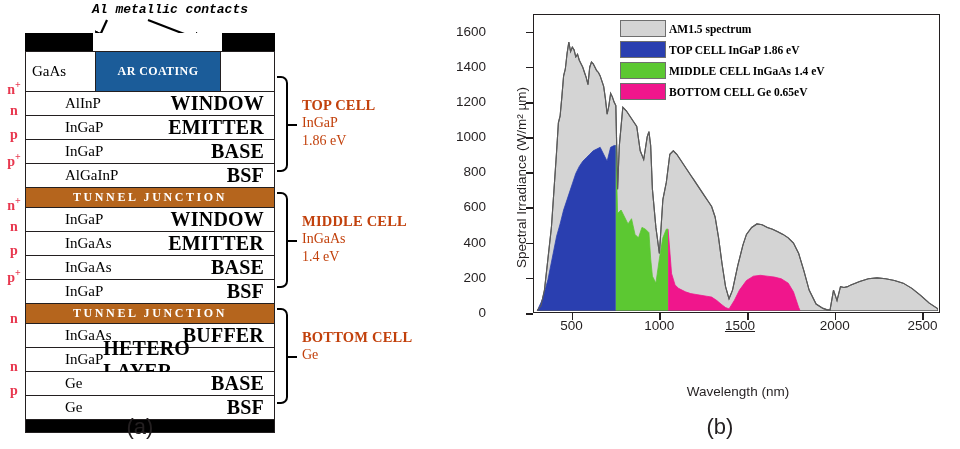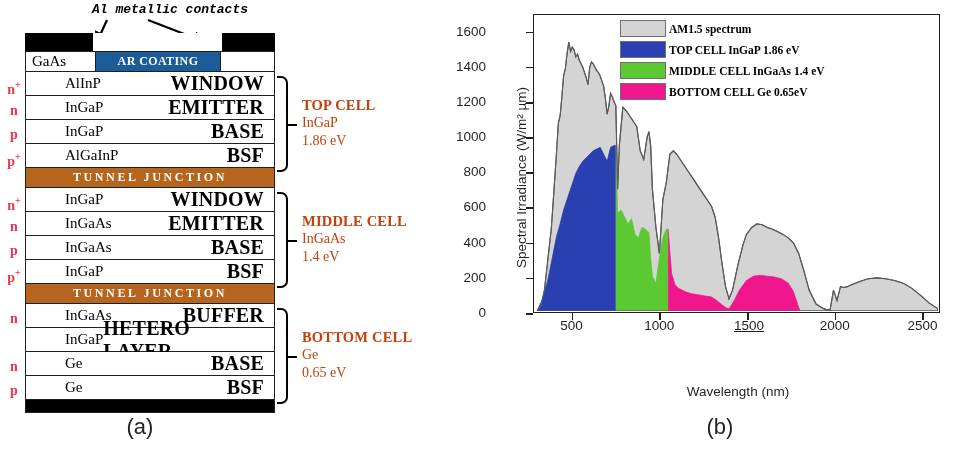--- a/index.html
+++ b/index.html
@@ -21,21 +21,21 @@
     font-family: Liberation Mono, monospace;
     font-style: italic; font-weight: bold; font-size: 13px; color: #000;
   }
 
   .stack { position: absolute; left: 25px; top: 33px; width: 250px; }
 
   .row-contacts { display: flex; height: 18px; width: 250px; }
   .contact-block { background: #000; height: 18px; }
   .contact-gap   { background: #fff; height: 18px; }
 
-  .row-ar { display: flex; height: 21px; width: 250px;
+  .row-ar { display: flex; height: 41px; width: 250px;
             border-left: 1.5px solid #231f20; border-right: 1.5px solid #231f20;
             border-bottom: 1.5px solid #231f20; border-top: 1.5px solid #231f20; }
   .ar-left {
     width: 70px; height: 100%; display: flex; align-items: center;
     padding-left: 6px; font-family: "Liberation Serif", serif; font-size: 15px;
     border-right: 1.5px solid #231f20; background: #fff;
   }
   .ar-mid {
     flex: 1 1 auto; height: 100%; display: flex; align-items: center;
     justify-content: center; background: #1b5c99; color: #fff;
@@ -247,21 +247,20 @@
           <div class="sub">1.86 eV</div>
         </div>
         <div class="cellinfo" style="left: 302px; top: 213px;">
           <div class="nm">MIDDLE CELL</div>
           <div class="sub">InGaAs</div>
           <div class="sub">1.4 eV</div>
         </div>
         <div class="cellinfo" style="left: 302px; top: 329px;">
           <div class="nm">BOTTOM CELL</div>
           <div class="sub">Ge</div>
-          <div class="sub">0.65 eV</div>
         </div>
       </div>
 
     <div class="caption" style="left:80px;top:414px;width:120px">(a)</div>
   </div>
 
   <div id="panel-b">
 
     <div class="ylabel">Spectral Irradiance (W/m² µm)</div>
 
@@ -283,21 +282,21 @@
         <div class="ytick" style="top: 66.7647px;">1400</div>
         <div class="ytickmark" style="top: 66.7647px;"></div>
         <div class="ytick" style="top: 31.5882px;">1600</div>
         <div class="ytickmark" style="top: 31.5882px;"></div>
       </div>
     <div id="xtick-host">
         <div class="xtick" style="left: 71.5948px;">500</div>
         <div class="xtickmark" style="left: 101.595px;"></div>
         <div class="xtick" style="left: 159.31px;">1000</div>
         <div class="xtickmark" style="left: 189.31px;"></div>
-        <div class="xtick" style="left: 249px; text-decoration: underline;">1500</div>
+        <div class="xtick" style="left: 240px; text-decoration: underline;">1500</div>
         <div class="xtickmark" style="left: 277.026px;"></div>
         <div class="xtick" style="left: 334.741px;">2000</div>
         <div class="xtickmark" style="left: 364.741px;"></div>
         <div class="xtick" style="left: 422.457px;">2500</div>
         <div class="xtickmark" style="left: 452.457px;"></div>
       </div>
 
     <div class="plotframe">
       <svg id="spectrum-svg" width="404" height="296" viewBox="0 0 404 296" preserveAspectRatio="none" style="position:absolute;left:0;top:0">
           <path d="M 3.48 296 L 3.48 295.13 L 6.97 290.78 L 10.45 275.11 L 13.93 243.76 L 17.41 212.42 L 20.03 174.12 L 22.64 135.81 L 24.38 107.95 L 26.12 100.99 L 27.86 81.84 L 29.60 60.94 L 31.34 53.98 L 33.09 38.31 L 34.83 26.99 L 36.57 36.56 L 38.31 32.21 L 40.05 34.82 L 41.79 41.79 L 43.53 39.18 L 45.28 45.27 L 47.02 48.75 L 48.76 52.24 L 50.50 57.46 L 52.24 62.68 L 53.98 69.65 L 55.72 52.24 L 57.47 47.01 L 59.21 48.75 L 60.95 52.24 L 62.69 55.72 L 64.43 57.46 L 66.17 60.94 L 67.91 66.16 L 69.66 71.39 L 71.40 83.58 L 73.14 99.25 L 74.88 90.54 L 76.62 78.35 L 78.36 81.84 L 80.10 87.06 L 81.84 90.54 L 83.59 174.12 L 85.33 130.59 L 88.81 92.28 L 92.29 95.76 L 95.78 100.99 L 99.26 106.21 L 102.74 111.44 L 106.22 135.81 L 109.71 144.52 L 113.19 121.88 L 114.93 116.66 L 116.67 130.59 L 118.41 174.12 L 121.90 212.42 L 125.38 238.54 L 128.86 184.56 L 132.34 167.15 L 135.83 139.29 L 139.31 135.81 L 142.79 139.29 L 146.28 144.52 L 149.76 149.74 L 153.24 154.96 L 156.72 160.19 L 160.21 165.41 L 163.69 170.64 L 167.17 175.86 L 170.66 181.08 L 174.14 186.31 L 177.62 191.53 L 181.10 201.98 L 184.59 222.87 L 188.07 248.99 L 191.55 271.62 L 195.03 283.81 L 198.52 275.11 L 203.74 250.73 L 208.97 229.84 L 212.45 219.39 L 217.67 212.42 L 222.90 208.94 L 228.12 209.81 L 233.34 212.42 L 238.57 214.16 L 243.79 216.78 L 249.02 219.39 L 254.24 222.87 L 259.47 228.09 L 264.69 238.54 L 269.91 255.95 L 275.14 275.11 L 282.10 289.04 L 289.07 293.39 L 292.55 294.61 L 296.03 295.13 L 299.52 275.11 L 303.00 285.55 L 306.48 271.62 L 309.97 272.49 L 313.45 271.62 L 316.93 269.88 L 325.64 266.40 L 334.34 263.79 L 343.05 262.92 L 351.76 263.79 L 360.47 265.53 L 369.17 268.14 L 377.88 273.36 L 386.59 280.33 L 395.29 288.16 L 404.00 293.91 L 404.00 296 Z" fill="#d4d4d4" stroke="#5a5a5a" stroke-width="1.1"></path>

